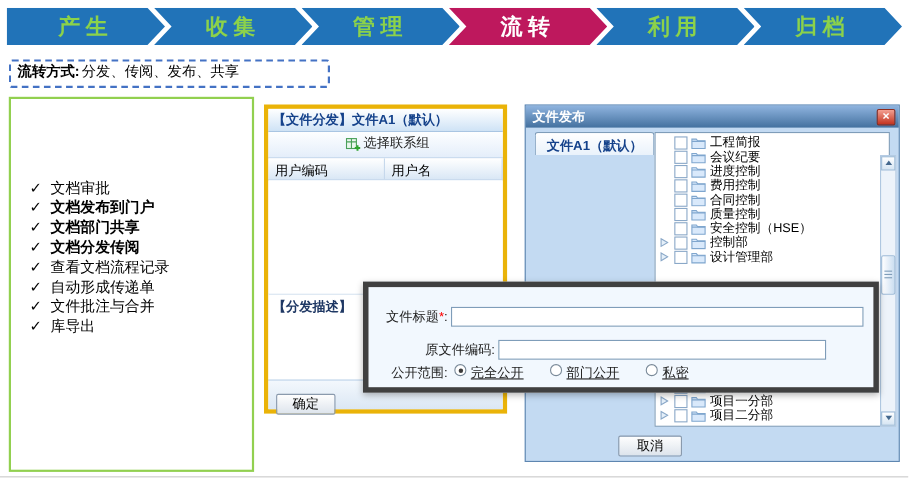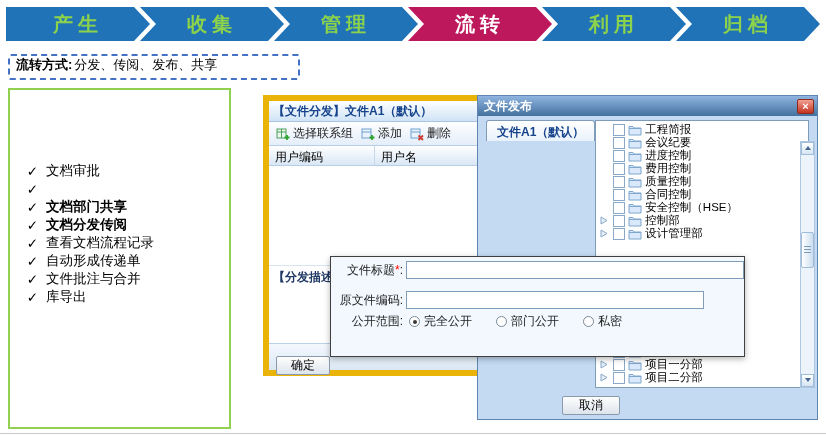--- a/index.html
+++ b/index.html
@@ -27,26 +27,26 @@
   .feat-item { display:flex; align-items:center; height:18px; gap:7px; }
   .feat-item .chk { width:13px; text-align:center; }
   .feat-item.bold .txt { font-weight:bold; }
 
   
   .btn { height:19px; padding:0 12px; font-size:12px; color:#000; background:linear-gradient(#fefefe,#dde4ec);
          border:1px solid #8A9AAD; border-radius:2px; display:flex; align-items:center; justify-content:center; }
   .cbx { width:12px; height:12px; min-width:12px; border:1px solid #8AA8C8; background:#fff; }
 
   
-  .dist { position:absolute; left:263px; top:95px; width:221px; height:281px; border:6px solid #eab308;
+  .dist { position:absolute; left:240px; top:95px; width:221px; height:281px; border:4px solid #eab308;
           background:#fff; display:flex; flex-direction:column; }
   .dist-header { height:21px; background:linear-gradient(#ffffff,#cfe3f6); border-bottom:1px solid #A9C5E2;
                  font-size:12px; font-weight:bold; color:#15428B; display:flex; align-items:center; padding-left:4px; white-space:nowrap; }
   .dist-toolbar { height:24px; background:linear-gradient(#fdfeff,#e4eefa); border-bottom:1px solid #B8CFE8;
-                  display:flex; align-items:center; padding-left:3px; }
+                  display:flex; align-items:center; padding-left:3px;flex-direction:column; }
   .tb-btn { display:flex; align-items:center; gap:3px; font-size:12px; color:#222; padding:2px 4px; cursor:default; }
   .tb-ico { display:flex; }
   .dist-thead { display:flex; height:20px; background:linear-gradient(#ffffff,#d9e7f5); border-bottom:1px solid #B8CFE8; font-size:12px; color:#000; }
   .dist-thead .th { padding:3px 0 0 6px; border-right:1px solid #C6D8EC; }
   .th1 { width:106px; } .th2 { flex:1; }
   .dist-body { flex:1; background:#fff; }
   .dist-desc { height:78px; background:#fff; border-top:1px solid #D8E4F0; padding:3px 0 0 4px;
                font-size:12px; font-weight:bold; color:#1F3864; }
   .dist-footer { height:27px; background:linear-gradient(#f3f8fd,#dbe7f4); border-top:1px solid #B8CFE8;
                  display:flex; align-items:center; padding-left:7px; }
@@ -78,36 +78,36 @@
             border-bottom:4px solid #44688E; margin:3px auto 0; }
   .tri-down { width:0; height:0; border-left:3px solid transparent; border-right:3px solid transparent;
               border-top:4px solid #44688E; margin:3px auto 0; }
   .sb-thumb { position:absolute; left:0; top:90px; width:13px; height:36px; background:linear-gradient(90deg,#ffffff,#cbdef1);
               border:1px solid #9FBCD8; border-radius:2px; }
   .sb-grip { margin:13px auto 0; width:7px; height:1px; background:#7F9DB9; box-shadow:0 3px 0 #7F9DB9, 0 6px 0 #7F9DB9; }
   .pub-footer { height:27px; display:flex; align-items:center; gap:17px; padding-left:84px; }
   .pub-btn { width:78px; } .cancel-btn { width:58px; }
 
   
-  .dlg { position:absolute; left:330px; top:256px; width:415px; height:101px; background:#F2F8FE;
-         border:1px solid #404040; box-shadow:0 2px 6px rgba(0,0,0,.3); z-index:50; padding-top:4px; font-size:12px; color:#222; }
+  .dlg { position:absolute; left:330px; top:256px; width:469px; height:101px; background:#F2F8FE;
+         border:5px solid #404040; box-shadow:0 2px 6px rgba(0,0,0,.3); z-index:50; padding-top:18px; font-size:12px; color:#222; }
   .dlg-row { display:flex; align-items:center; margin-bottom:2px; }
   .dlg-label { width:72px; min-width:72px; text-align:right; }
   .req { color:#f00; }
   .dlg-input { height:18px; border:1px solid #7F9DB9; background:#fff; margin-left:3px; font-size:12px; padding:0 3px;
                font-family:"Liberation Sans","DejaVu Sans",sans-serif; }
   .input-title { width:375px; }
   .input-code { width:298px; }
   .dlg-ta { width:375px; height:34px; border:1px solid #7F9DB9; background:#fff; margin-left:3px; position:relative; }
   .ta-scroll { position:absolute; right:0; top:0; bottom:0; width:13px; border-left:1px solid #D5E2EF; background:#F4F8FC; }
   .ta-up { position:absolute; top:0; left:0; right:0; height:11px; }
   .ta-down { position:absolute; bottom:0; left:0; right:0; height:11px; }
-  .row-code { margin-top:12px; }
+  .row-code { margin-top:12px;justify-content:center; }
   .row-scope { margin-top:4px; }
-  .scope-opt { display:flex; align-items:center; margin-right:18px; }
+  .scope-opt { display:flex; align-items:flex-start; margin-right:18px;text-decoration:underline; }
   .radio { width:11px; height:11px; min-width:11px; border:1px solid #7A8A99; border-radius:50%; background:#fff;
            position:relative; margin:0 4px 0 6px; }
   .radio.sel::after { content:""; position:absolute; inset:2.5px; background:#3a3a3a; border-radius:50%; }
 </style>
 </head>
 <body>
 
 <div class="stage">
 
   <div class="flow">
@@ -136,20 +136,21 @@
     <span>分发、传阅、发布、共享</span>
   </div>
 
   <div class="features">
     <div class="feat-item">
         <span class="chk">✓</span>
         <span class="txt">文档审批</span>
       </div>
     <div class="feat-item bold">
         <span class="chk">✓</span>
+        <span class="txt">文档发布到门户</span>
       </div>
     <div class="feat-item bold">
         <span class="chk">✓</span>
         <span class="txt">文档部门共享</span>
       </div>
     <div class="feat-item bold">
         <span class="chk">✓</span>
         <span class="txt">文档分发传阅</span>
       </div>
     <div class="feat-item">
@@ -274,32 +275,32 @@
           </div>
         <div class="tree-row">
             <span class="tree-indent"></span>
             <span class="cbx"></span>
             <span class="folder">
               <svg width="14" height="12" viewBox="0 0 14 12">
                 <path d="M1 2.5h4l1.2 1.5H13V11H1Z" fill="#D9E9FB" stroke="#7FA6CE"></path>
                 <path d="M1 4.5H13" stroke="#7FA6CE" fill="none"></path>
               </svg>
             </span>
+            <span>合同控制</span>
+          </div>
+        <div class="tree-row">
+            <span class="tree-indent"></span>
+            <span class="cbx"></span>
+            <span class="folder">
+              <svg width="14" height="12" viewBox="0 0 14 12">
+                <path d="M1 2.5h4l1.2 1.5H13V11H1Z" fill="#D9E9FB" stroke="#7FA6CE"></path>
+                <path d="M1 4.5H13" stroke="#7FA6CE" fill="none"></path>
+              </svg>
+            </span>
             <span>质量控制</span>
-          </div>
-        <div class="tree-row">
-            <span class="tree-indent"></span>
-            <span class="cbx"></span>
-            <span class="folder">
-              <svg width="14" height="12" viewBox="0 0 14 12">
-                <path d="M1 2.5h4l1.2 1.5H13V11H1Z" fill="#D9E9FB" stroke="#7FA6CE"></path>
-                <path d="M1 4.5H13" stroke="#7FA6CE" fill="none"></path>
-              </svg>
-            </span>
-            <span>合同控制</span>
           </div>
         <div class="tree-row">
             <span class="tree-indent"></span>
             <span class="cbx"></span>
             <span class="folder">
               <svg width="14" height="12" viewBox="0 0 14 12">
                 <path d="M1 2.5h4l1.2 1.5H13V11H1Z" fill="#D9E9FB" stroke="#7FA6CE"></path>
                 <path d="M1 4.5H13" stroke="#7FA6CE" fill="none"></path>
               </svg>
             </span>

